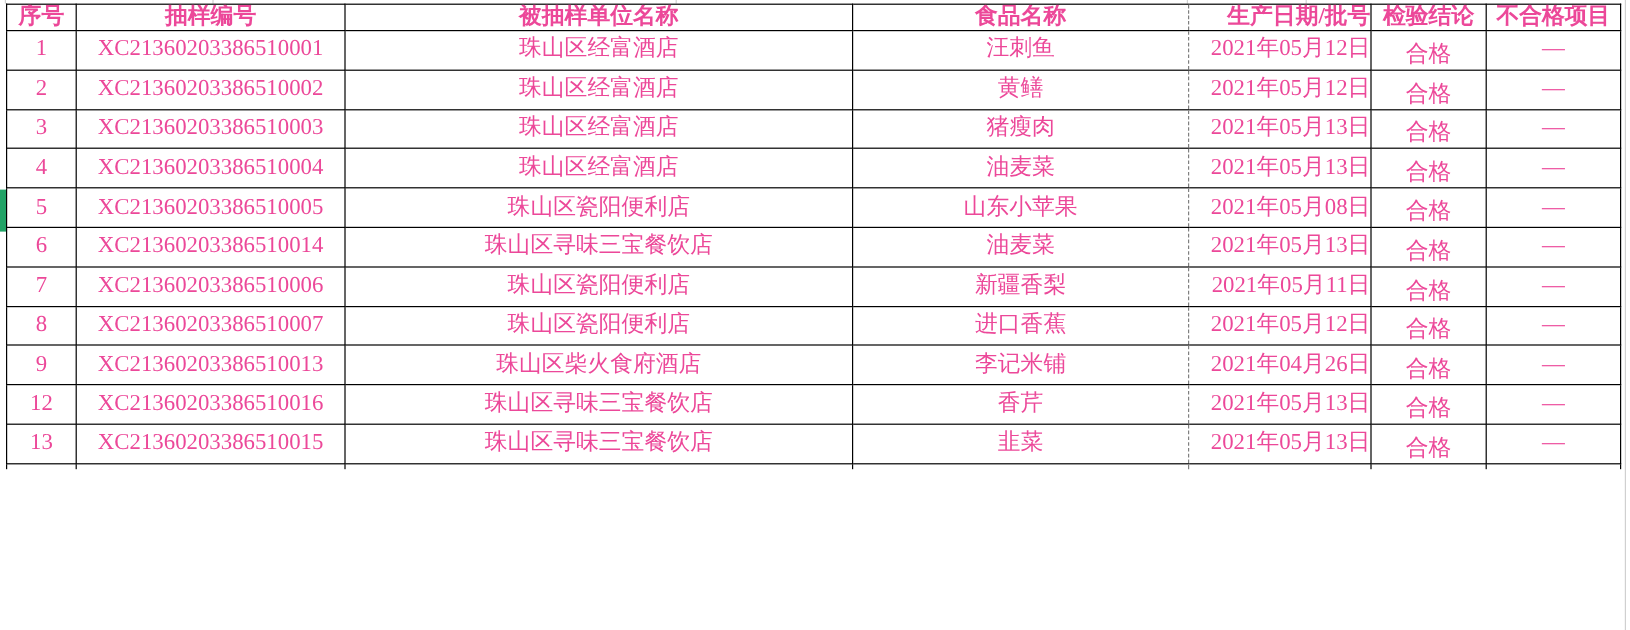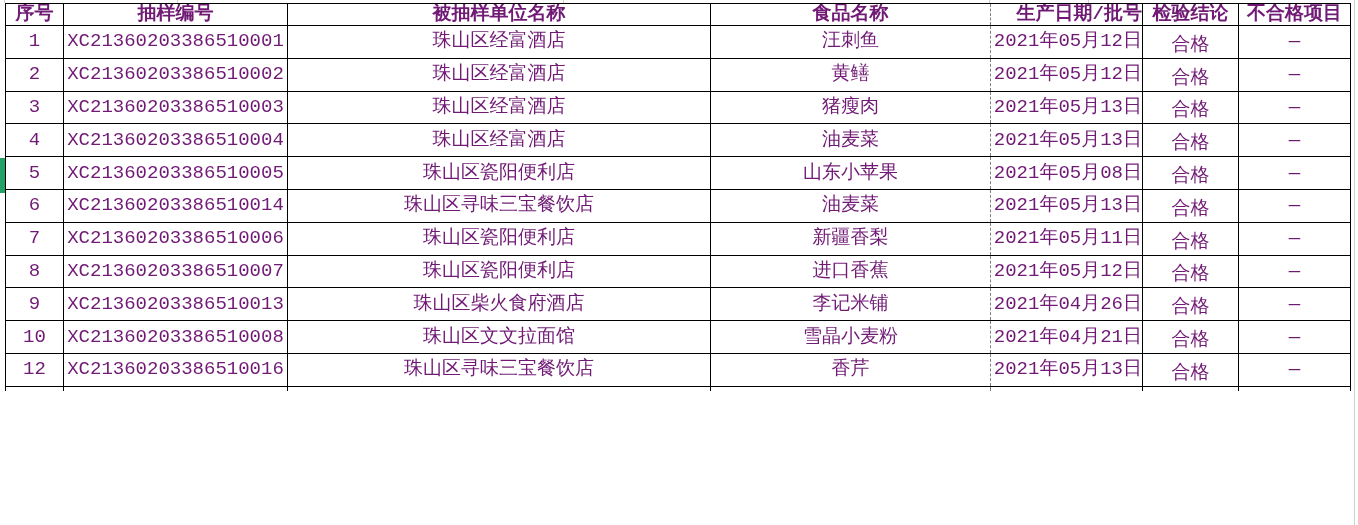--- a/index.html
+++ b/index.html
@@ -3,22 +3,22 @@
 <meta charset="utf-8">
 <style>
   * { box-sizing: border-box; }
   html, body { margin: 0; padding: 0; background: #ffffff; }
   .canvas {
     position: relative;
     width: 1358px;
     height: 525px;
     background: #ffffff;
     overflow: hidden;
-    font-family: Liberation Mono, monospace;
-    color: #701a75;
+    font-family: Liberation Serif, serif;
+    color: #ec4899;
   }
   table.sheet {
     position: absolute;
     left: 5px;
     top: 3px;
     border-collapse: collapse;
     table-layout: fixed;
     width: 1345px;
   }
   col.c-index      { width: 58px;  }
@@ -172,33 +172,33 @@
         <tr class="data-row">
           <td class="col-index">9</td>
           <td class="col-sample_no">XC21360203386510013</td>
           <td class="col-unit">珠山区柴火食府酒店</td>
           <td class="col-food">李记米铺</td>
           <td class="col-date">2021年04月26日</td>
           <td class="col-conclusion">合格</td>
           <td class="col-failed">—</td>
         </tr>
         <tr class="data-row">
-          <td class="col-index">10</td>
-          <td class="col-sample_no">XC21360203386510008</td>
-          <td class="col-unit">珠山区文文拉面馆</td>
-          <td class="col-food">雪晶小麦粉</td>
-          <td class="col-date">2021年04月21日</td>
-          <td class="col-conclusion">合格</td>
-          <td class="col-failed">—</td>
-        </tr>
-        <tr class="data-row">
           <td class="col-index">12</td>
           <td class="col-sample_no">XC21360203386510016</td>
           <td class="col-unit">珠山区寻味三宝餐饮店</td>
           <td class="col-food">香芹</td>
+          <td class="col-date">2021年05月13日</td>
+          <td class="col-conclusion">合格</td>
+          <td class="col-failed">—</td>
+        </tr>
+        <tr class="data-row">
+          <td class="col-index">13</td>
+          <td class="col-sample_no">XC21360203386510015</td>
+          <td class="col-unit">珠山区寻味三宝餐饮店</td>
+          <td class="col-food">韭菜</td>
           <td class="col-date">2021年05月13日</td>
           <td class="col-conclusion">合格</td>
           <td class="col-failed">—</td>
         </tr>
         <tr class="partial-row">
           <td class="col-index"></td>
           <td class="col-sample_no"></td>
           <td class="col-unit"></td>
           <td class="col-food"></td>
           <td class="col-date"></td>

